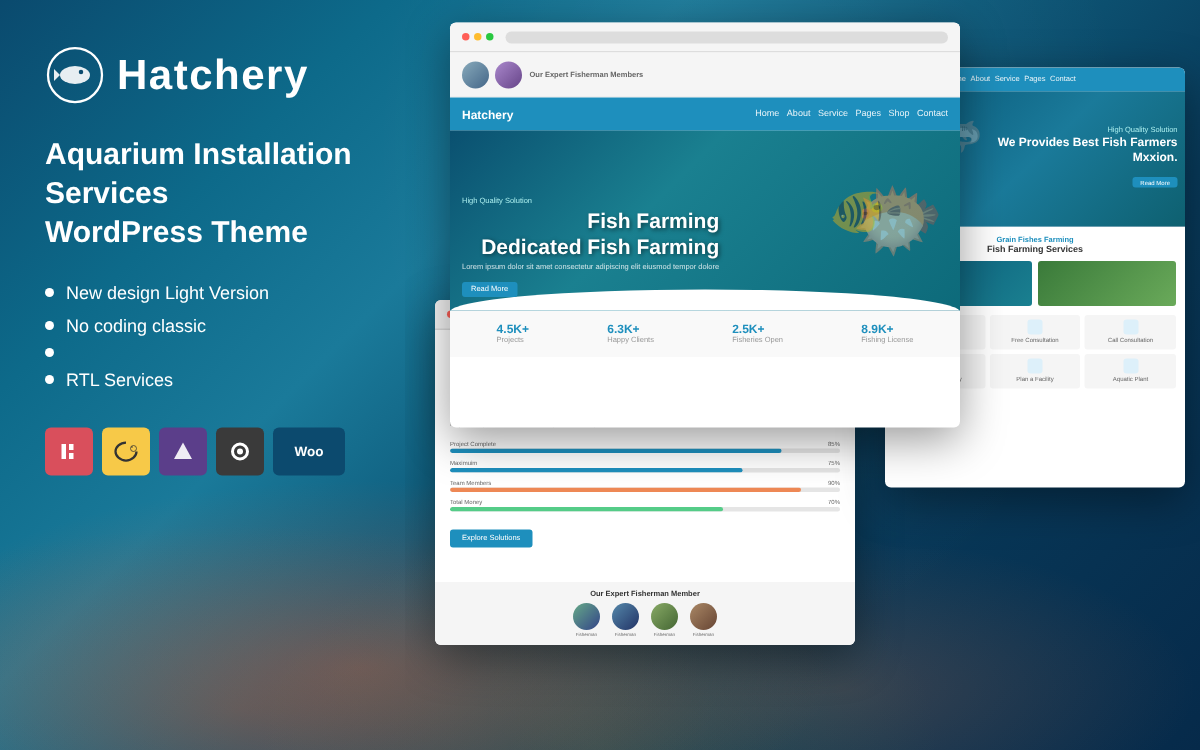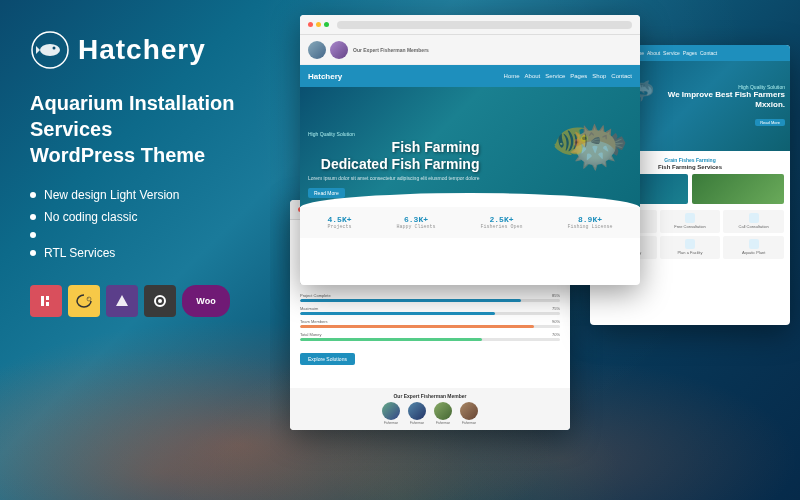--- a/index.html
+++ b/index.html
@@ -107,21 +107,21 @@
       justify-content: center;
       font-size: 11px;
       font-weight: bold;
       color: white;
     }
 
     .badge-elementor { background: #d94f5c; }
     .badge-mailchimp { background: #f7c948; color: #333; }
     .badge-triangle { background: #5b3e8a; }
     .badge-circle { background: #3a3a3a; }
-    .badge-woo { background: #701a75; border-radius: 14px; }
+    .badge-woo { background: #0c4a6e; }
 
     
     .mockups-area {
       position: absolute;
       right: 0;
       top: 0;
       width: 530px;
       height: 500px;
       z-index: 5;
       overflow: hidden;
@@ -228,22 +228,21 @@
       background: #f9f9f9;
     }
 
     .mockup-stats {
       display: flex;
       gap: 6px;
       justify-content: space-around;
     }
 
     .stat-item-sm {
-      text-align: center;
-      font-family: Liberation Mono, monospace;
+      text-align: left;
     }
 
     .stat-num {
       font-size: 8px;
       font-weight: 700;
       color: #1e8fbd;
     }
 
     .stat-label-sm {
       font-size: 5px;
@@ -718,21 +717,21 @@
         <span class="nav-sm">Contact</span>
       </div>
     </div>
     <div class="mockup-sec-hero">
       <div style="position:absolute;inset:0;background:linear-gradient(135deg,#0a5878,#1a7a9a,#0e6070);"></div>
       <div style="position:absolute;left:5px;top:50%;transform:translateY(-50%);font-size:35px;opacity:0.5;">🐟</div>
       <div style="position:absolute;left:40px;top:20%;font-size:20px;opacity:0.4;">🦈</div>
       <div class="sec-hero-text" style="position:relative;z-index:2;">
         <div style="font-size:5px;color:#aee;">High Quality Solution</div>
         <h3>
-          <span>We Improve Best Fish Farmers</span><br>
+          <span>We Provides Best Fish Farmers</span><br>
           <span>Mxxion.</span>
         </h3>
         <span class="sec-hero-btn">Read More</span>
       </div>
     </div>
     <div class="mockup-sec-content">
       <div style="font-size:5px;color:#1e8fbd;font-weight:700;margin-bottom:1px;text-align:center;">Grain Fishes Farming</div>
       <div class="sec-section-title">Fish Farming Services</div>
 
       <div style="display:flex;gap:4px;margin-bottom:6px;">

